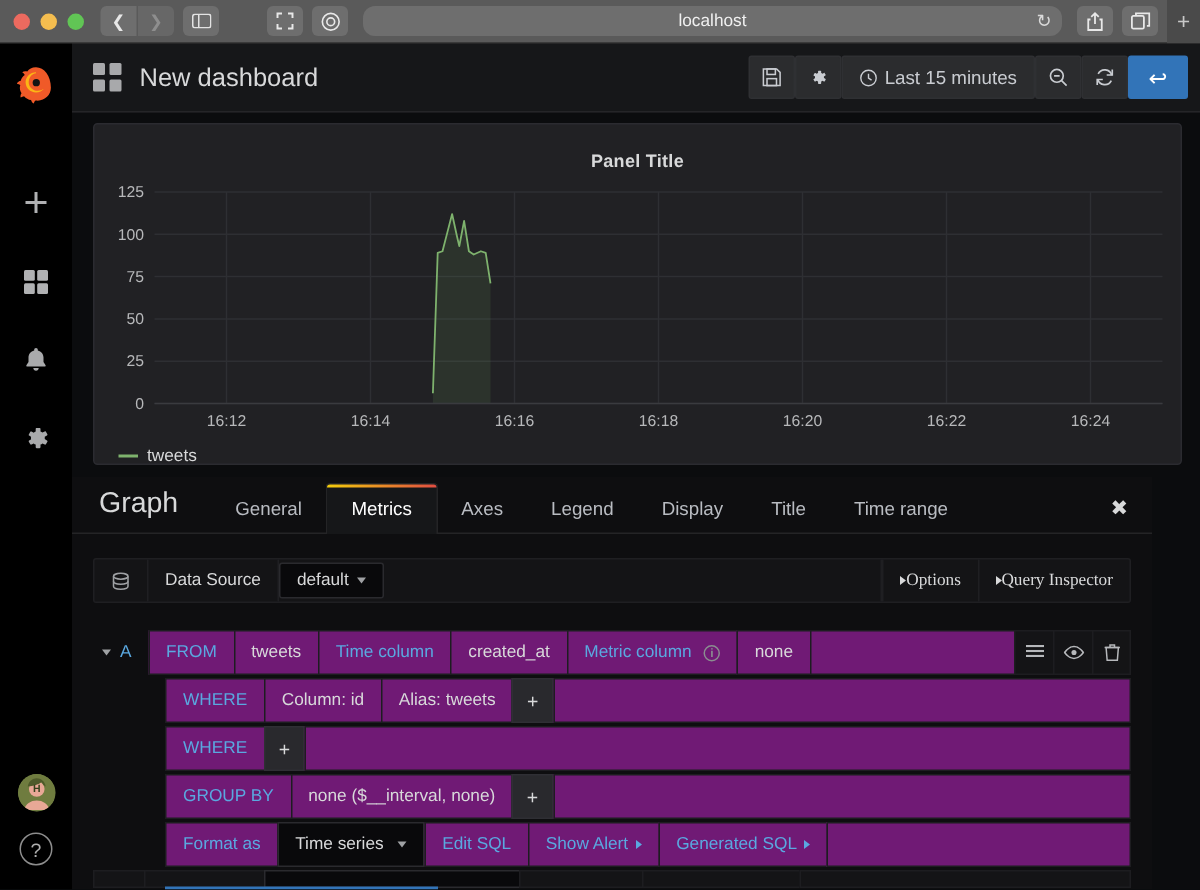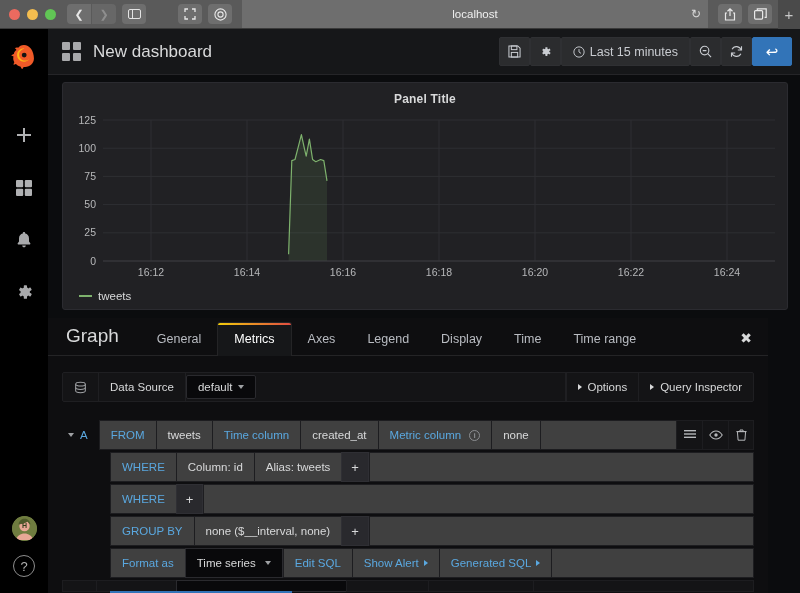--- a/index.html
+++ b/index.html
@@ -23,21 +23,21 @@
   .chrome-btn {
     height:20px; min-width:24px; border-radius:4px; background:#6e6e6e;
     display:flex; align-items:center; justify-content:center; color:#e8e8e8;
     font-size:11px; padding:0 5px;
   }
   .chrome-btn.dim { color:#8e8e8e; background:#676767; }
   .chrome-grp { display:flex; gap:1px; }
   .chrome-grp .chrome-btn:first-child{border-radius:4px 0 0 4px;}
   .chrome-grp .chrome-btn:last-child{border-radius:0 4px 4px 0;}
   .urlbar {
-    flex:1; height:28px; border-radius:0; background:#6e6e6e;
+    flex:1; height:20px; border-radius:8px; background:#6e6e6e;
     display:flex; align-items:center; justify-content:center; position:relative;
     color:#f0f0f0; font-size:11.5px; margin:0 4px;
   }
   .urlbar .reload { position:absolute; right:7px; color:#d9d9d9; font-size:12px; }
   .newtab {
     width:22px; height:29px; background:#4a4a4a; color:#c8c8c8;
     display:flex; align-items:center; justify-content:center; font-size:15px;
     margin-right:-6px;
   }
 
@@ -86,21 +86,21 @@
                   min-width:40px; font-size:15px; }
   .timepick { padding:0 11px; }
 
   
   .panel {
     position:absolute; top:82px; left:62px; width:726px; height:228px;
     background:#212124; border:1px solid #2b2b30; border-radius:3px;
   }
   .panel-title {
     text-align:center; font-size:12px; font-weight:bold; color:#d8d9da;
-    padding-top:9px; letter-spacing:.2px;
+    padding-top:17px; letter-spacing:.2px;
   }
   .plot-wrap { position:relative; margin-top:6px; height:175px; }
   .legend { padding-left:16px; padding-top:3px; display:flex; align-items:center; gap:6px; }
   .legend-swatch { width:13px; height:2.5px; background:#7eb26d; display:block; }
   .legend-label { font-size:11.5px; color:#d8d9da; }
 
   
   .editor { position:absolute; top:318px; left:48px; width:720px; height:275px;
             background:#0e0e10; }
   .tabbar {
@@ -135,27 +135,27 @@
   .seg.icon { color:#9fa1a4; }
   .seg.filler { flex:1; border-right:1px solid #1f1f22; }
   .seg.select {
     background:#09090b; color:#d8d9da; border:1px solid #2a2a2e; gap:6px;
     margin:2px 0; border-radius:2px;
   }
   .caret { border-left:3.5px solid transparent; border-right:3.5px solid transparent;
            border-top:4px solid #9fa1a4; display:inline-block; }
   .caret.right { border:0; border-top:3.5px solid transparent;
                  border-bottom:3.5px solid transparent; border-left:4px solid #d8d9da; }
-  .seg.right-opt { border-right:none; border-left:1px solid #1f1f22; gap:6px; }
+  .seg.right-opt { border-right:none; border-left:1px solid #1f1f22; gap:0;font-family:Liberation Serif, serif; }
 
   .query-block { margin:18px 14px 0; }
   .qrow { display:flex; align-items:stretch; height:30px; margin-bottom:2px; }
   .qcell {
     display:flex; align-items:center; padding:0 11px; font-size:11.5px;
-    background:#404040; border:1px solid #1d1d20; border-right:none;
+    background:#701a75; border:1px solid #1d1d20; border-right:none;
     color:#d8d9da; white-space:nowrap;
   }
   .qcell:last-child { border-right:1px solid #1d1d20; }
   .qcell.blue { color:#5aa8e0; }
   .qcell.ref { background:transparent; border:none; gap:6px; color:#5aa8e0;
                min-width:36px; padding-left:6px; }
   .qcell.grow { flex:1; }
   .qcell.plus {
     background:#29292d; color:#d8d9da; font-size:13px; padding:0 9px;
     border:1px solid #2f2f34; border-right:1px solid #2f2f34;
@@ -382,21 +382,21 @@
 
   <div class="editor">
 
     <div class="tabbar">
       <div class="tab-heading">Graph</div>
       <div class="tab">General</div>
       <div class="tab active">Metrics</div>
       <div class="tab">Axes</div>
       <div class="tab">Legend</div>
       <div class="tab">Display</div>
-      <div class="tab">Time</div>
+      <div class="tab">Title</div>
       <div class="tab">Time range</div>
       <div class="tab-close">✖</div>
     </div>
 
     <div class="ds-row">
       <div class="seg icon">
         <svg width="13" height="13" viewBox="0 0 14 14" fill="none" stroke="#9fa1a4" stroke-width="1.1">
             <ellipse cx="7" cy="3.4" rx="5.2" ry="2.1"></ellipse>
             <path d="M1.8 3.4v7.2c0 1.2 2.3 2.1 5.2 2.1s5.2-.9 5.2-2.1V3.4"></path>
             <path d="M1.8 7c0 1.2 2.3 2.1 5.2 2.1S12.2 8.2 12.2 7"></path>

